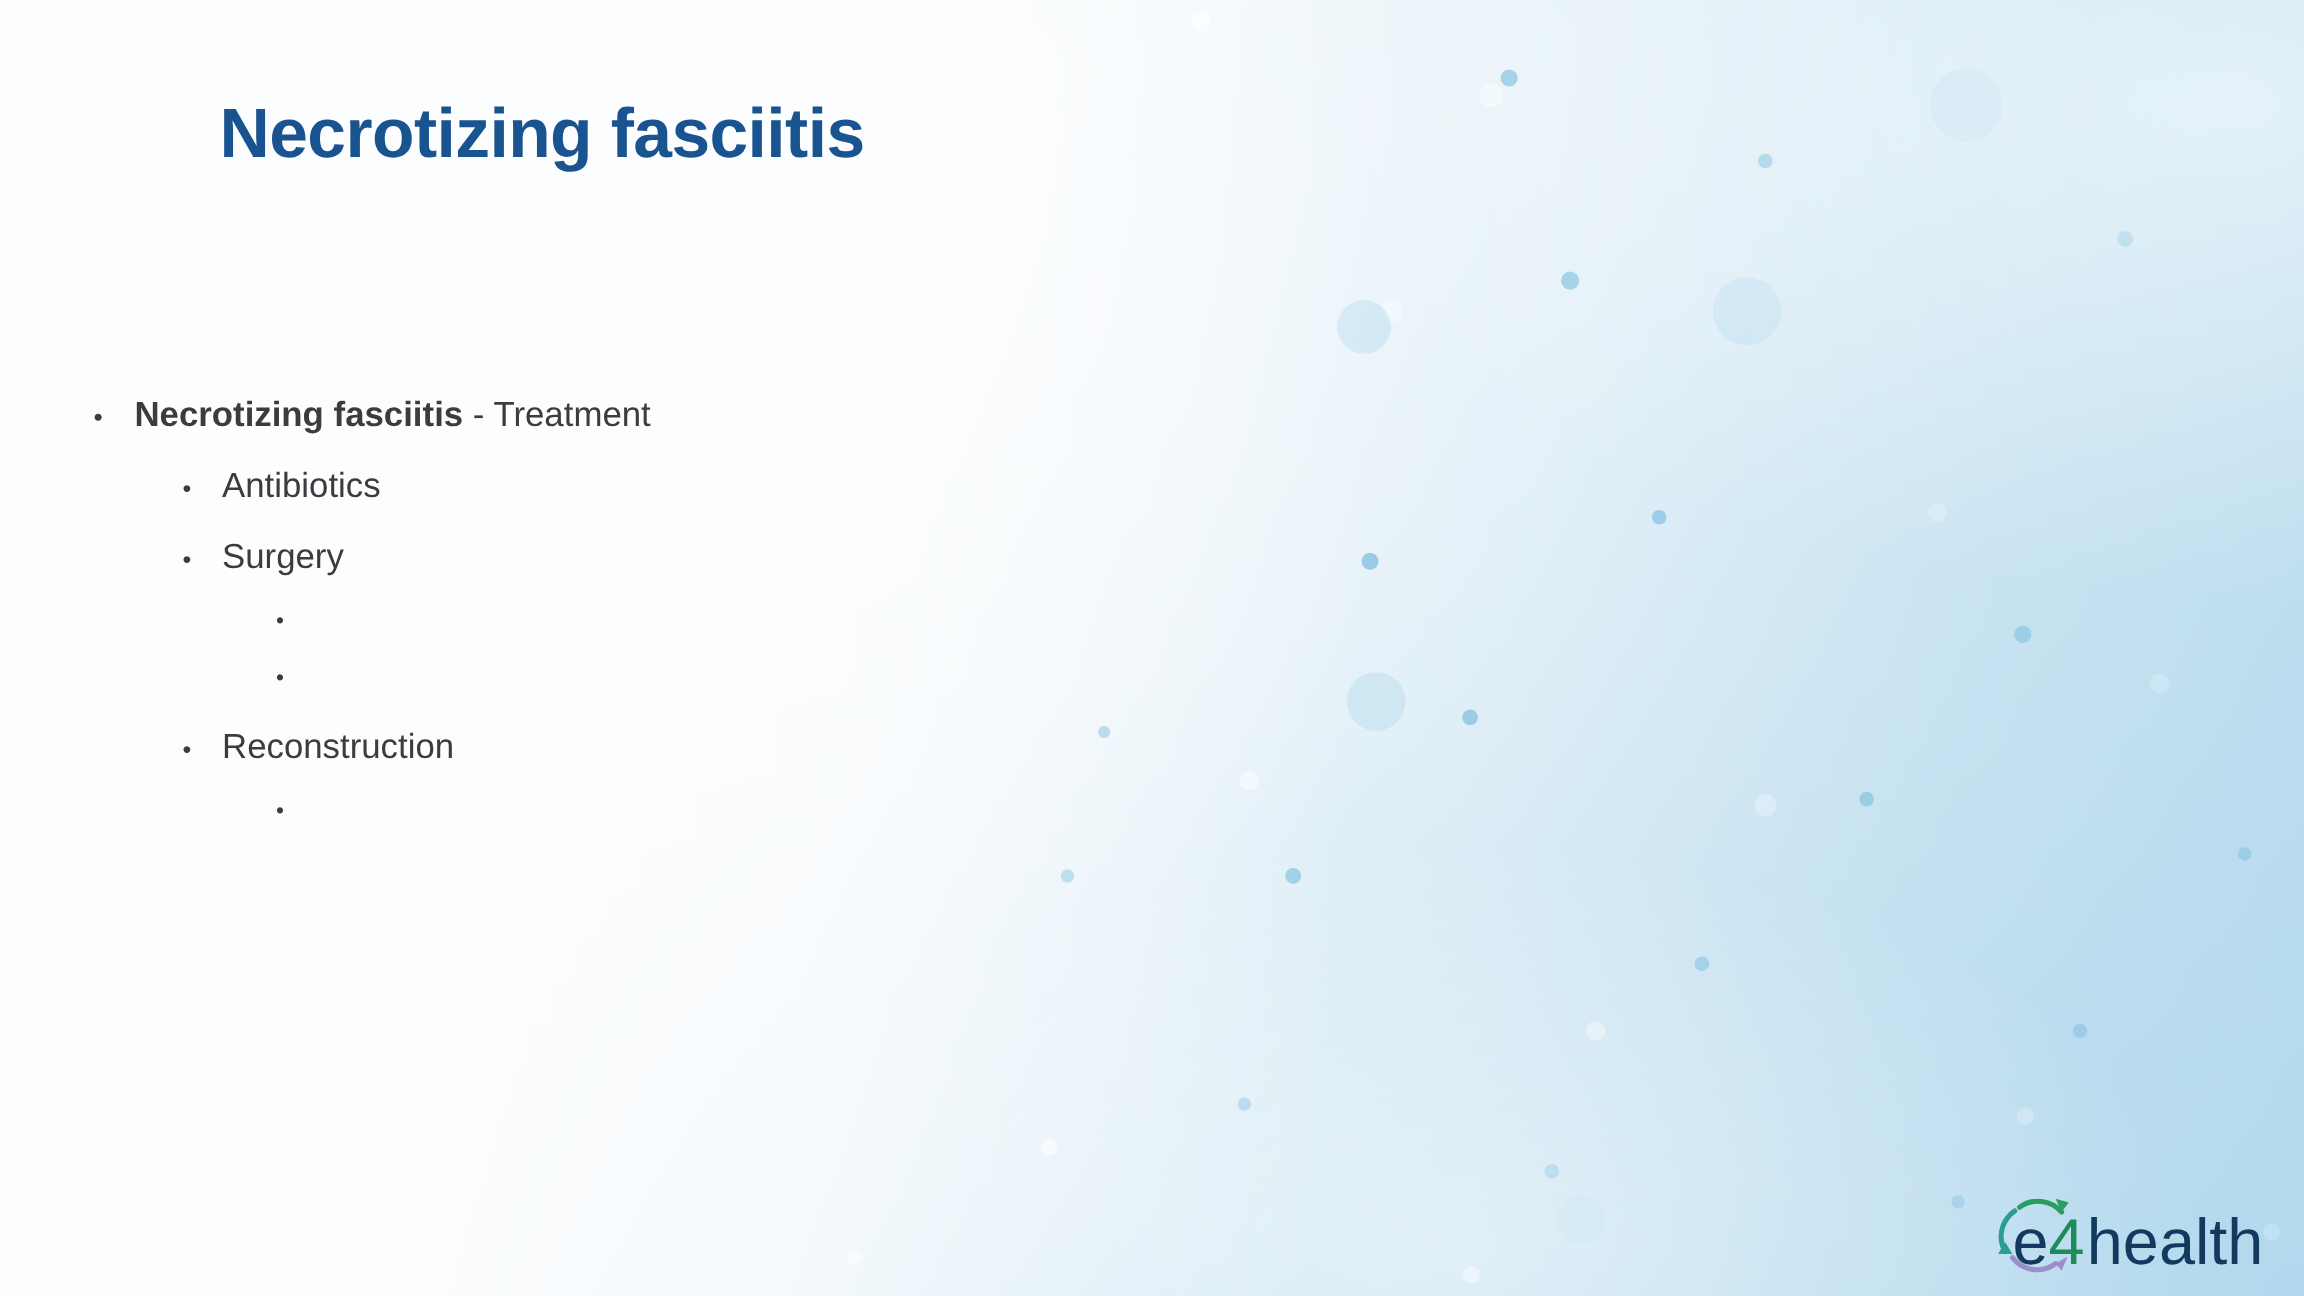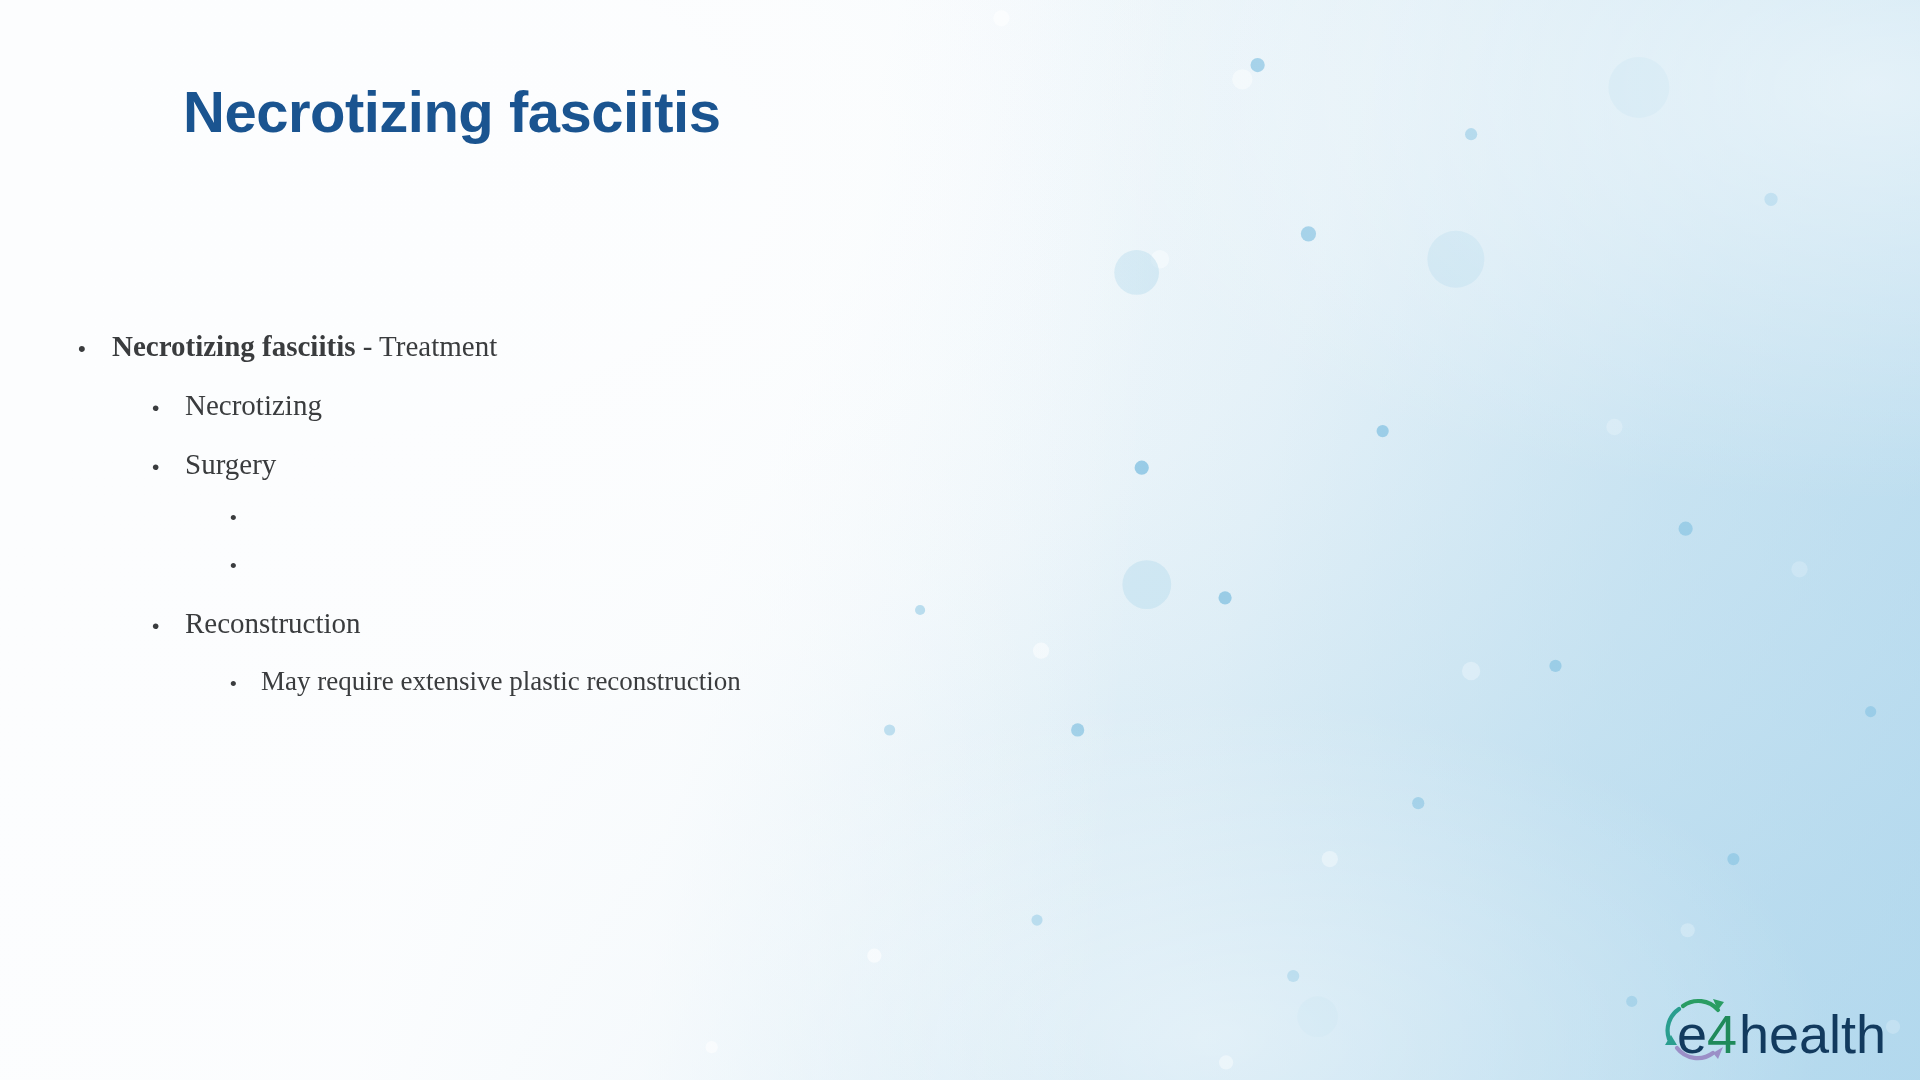--- a/index.html
+++ b/index.html
@@ -78,21 +78,20 @@
     align-items: baseline;
     color: #3a3c3e;
   }
   .bullet-dot {
     flex: 0 0 auto;
     color: #3a3c3e;
   }
   .bullet-text {
     flex: 0 1 auto;
     white-space: nowrap;
-    font-family: Liberation Serif, serif;
   }
 
   
   .lvl1 { margin-left: 0px;   margin-bottom: 26px; font-size: 29px; }
   .lvl1 .bullet-dot { font-size: 22px; width: 34px; }
   .lvl1 .bullet-text { font-weight: normal; }
   .lvl1 .strong { font-weight: bold; }
 
   
   .lvl2 { margin-left: 74px;  margin-bottom: 26px; font-size: 29px; }
@@ -242,21 +241,21 @@
 
   <div class="body-list">
 
     <div class="bullet-row lvl1">
       <span class="bullet-dot">•</span>
       <span class="bullet-text"><span class="strong">Necrotizing fasciitis</span><span> - Treatment</span></span>
     </div>
 
     <div class="bullet-row lvl2">
       <span class="bullet-dot">•</span>
-      <span class="bullet-text">Necrotizing</span>
+      <span class="bullet-text">Antibiotics</span>
     </div>
 
     <div class="bullet-row lvl2">
       <span class="bullet-dot">•</span>
       <span class="bullet-text">Surgery</span>
     </div>
 
     <div class="bullet-row lvl3">
       <span class="bullet-dot">•</span>
     </div>
@@ -265,21 +264,20 @@
       <span class="bullet-dot">•</span>
     </div>
 
     <div class="bullet-row lvl2">
       <span class="bullet-dot">•</span>
       <span class="bullet-text">Reconstruction</span>
     </div>
 
     <div class="bullet-row lvl3">
       <span class="bullet-dot">•</span>
-      <span class="bullet-text">May require extensive plastic reconstruction</span>
     </div>
 
   </div>
 
   <svg class="logo" viewBox="0 0 250 90">
 
     <g fill="none" stroke-width="4.2" stroke-linecap="round">
       <path d="M14 54 A26 26 0 0 1 24 24" stroke="#2a9e8f"></path>
       <path d="M28 21 A26 26 0 0 1 63 25" stroke="#2a9d63"></path>
       <path d="M22 63 A26 26 0 0 0 58 68" stroke="#9b8fc7"></path>

